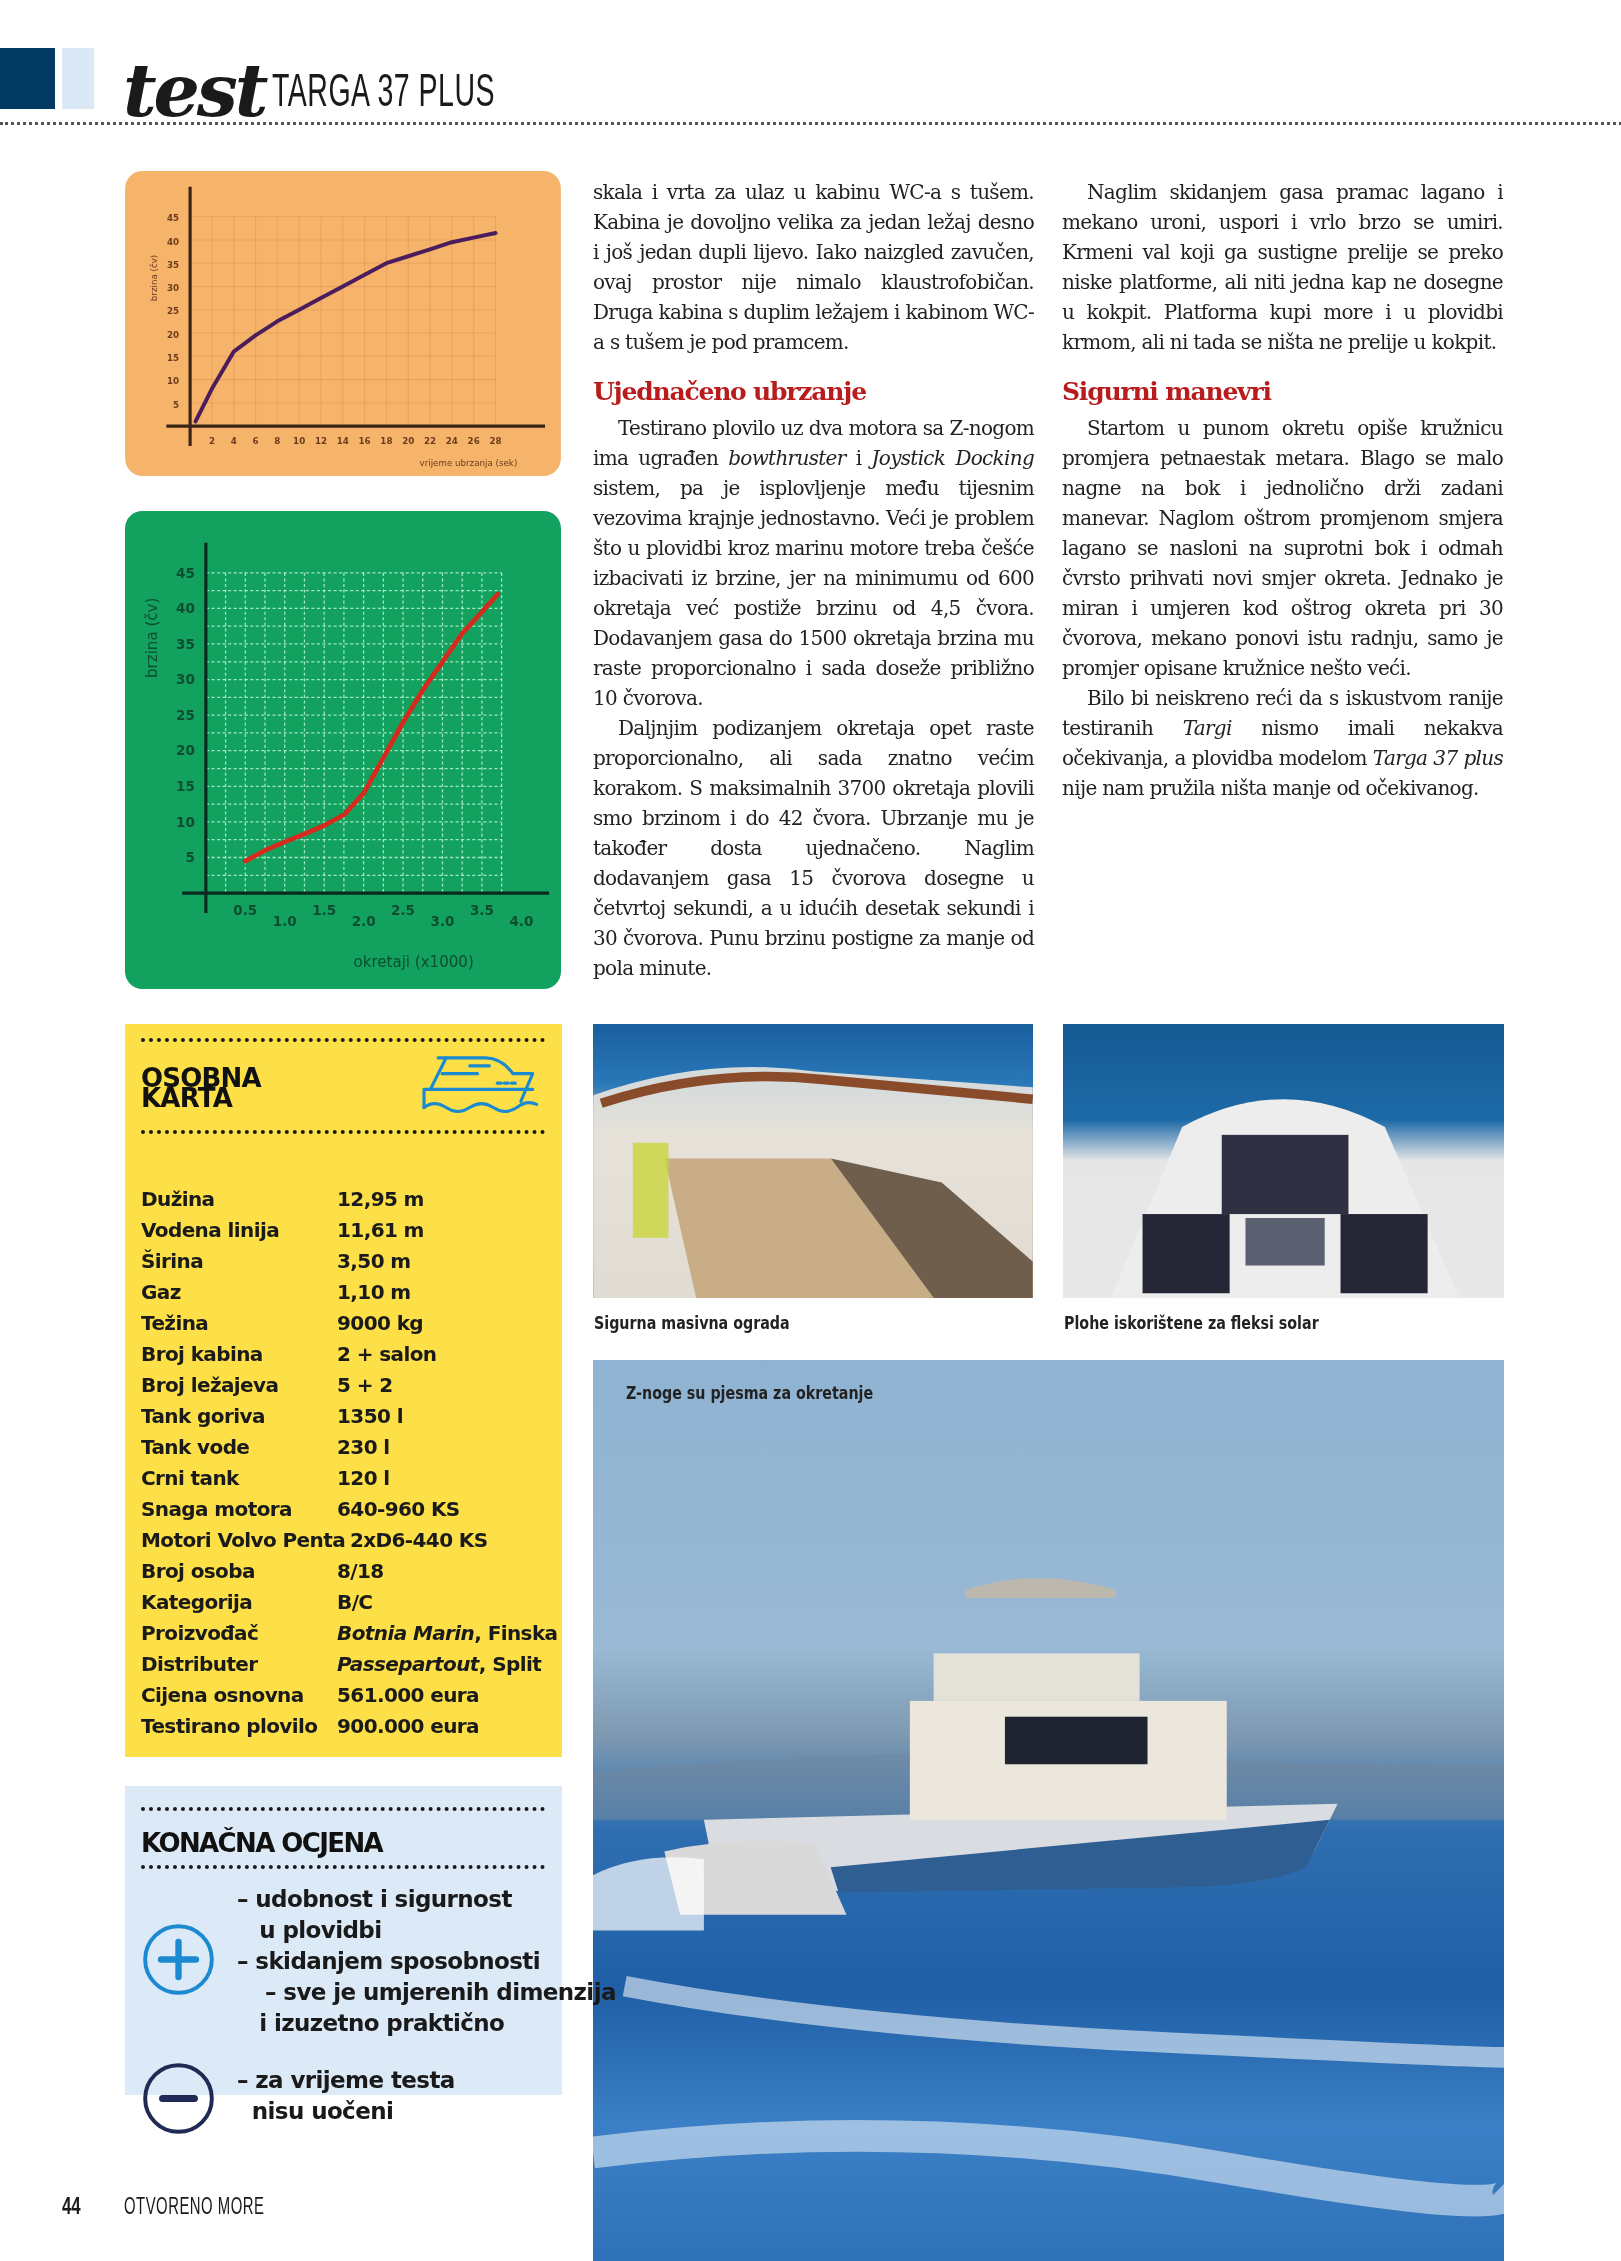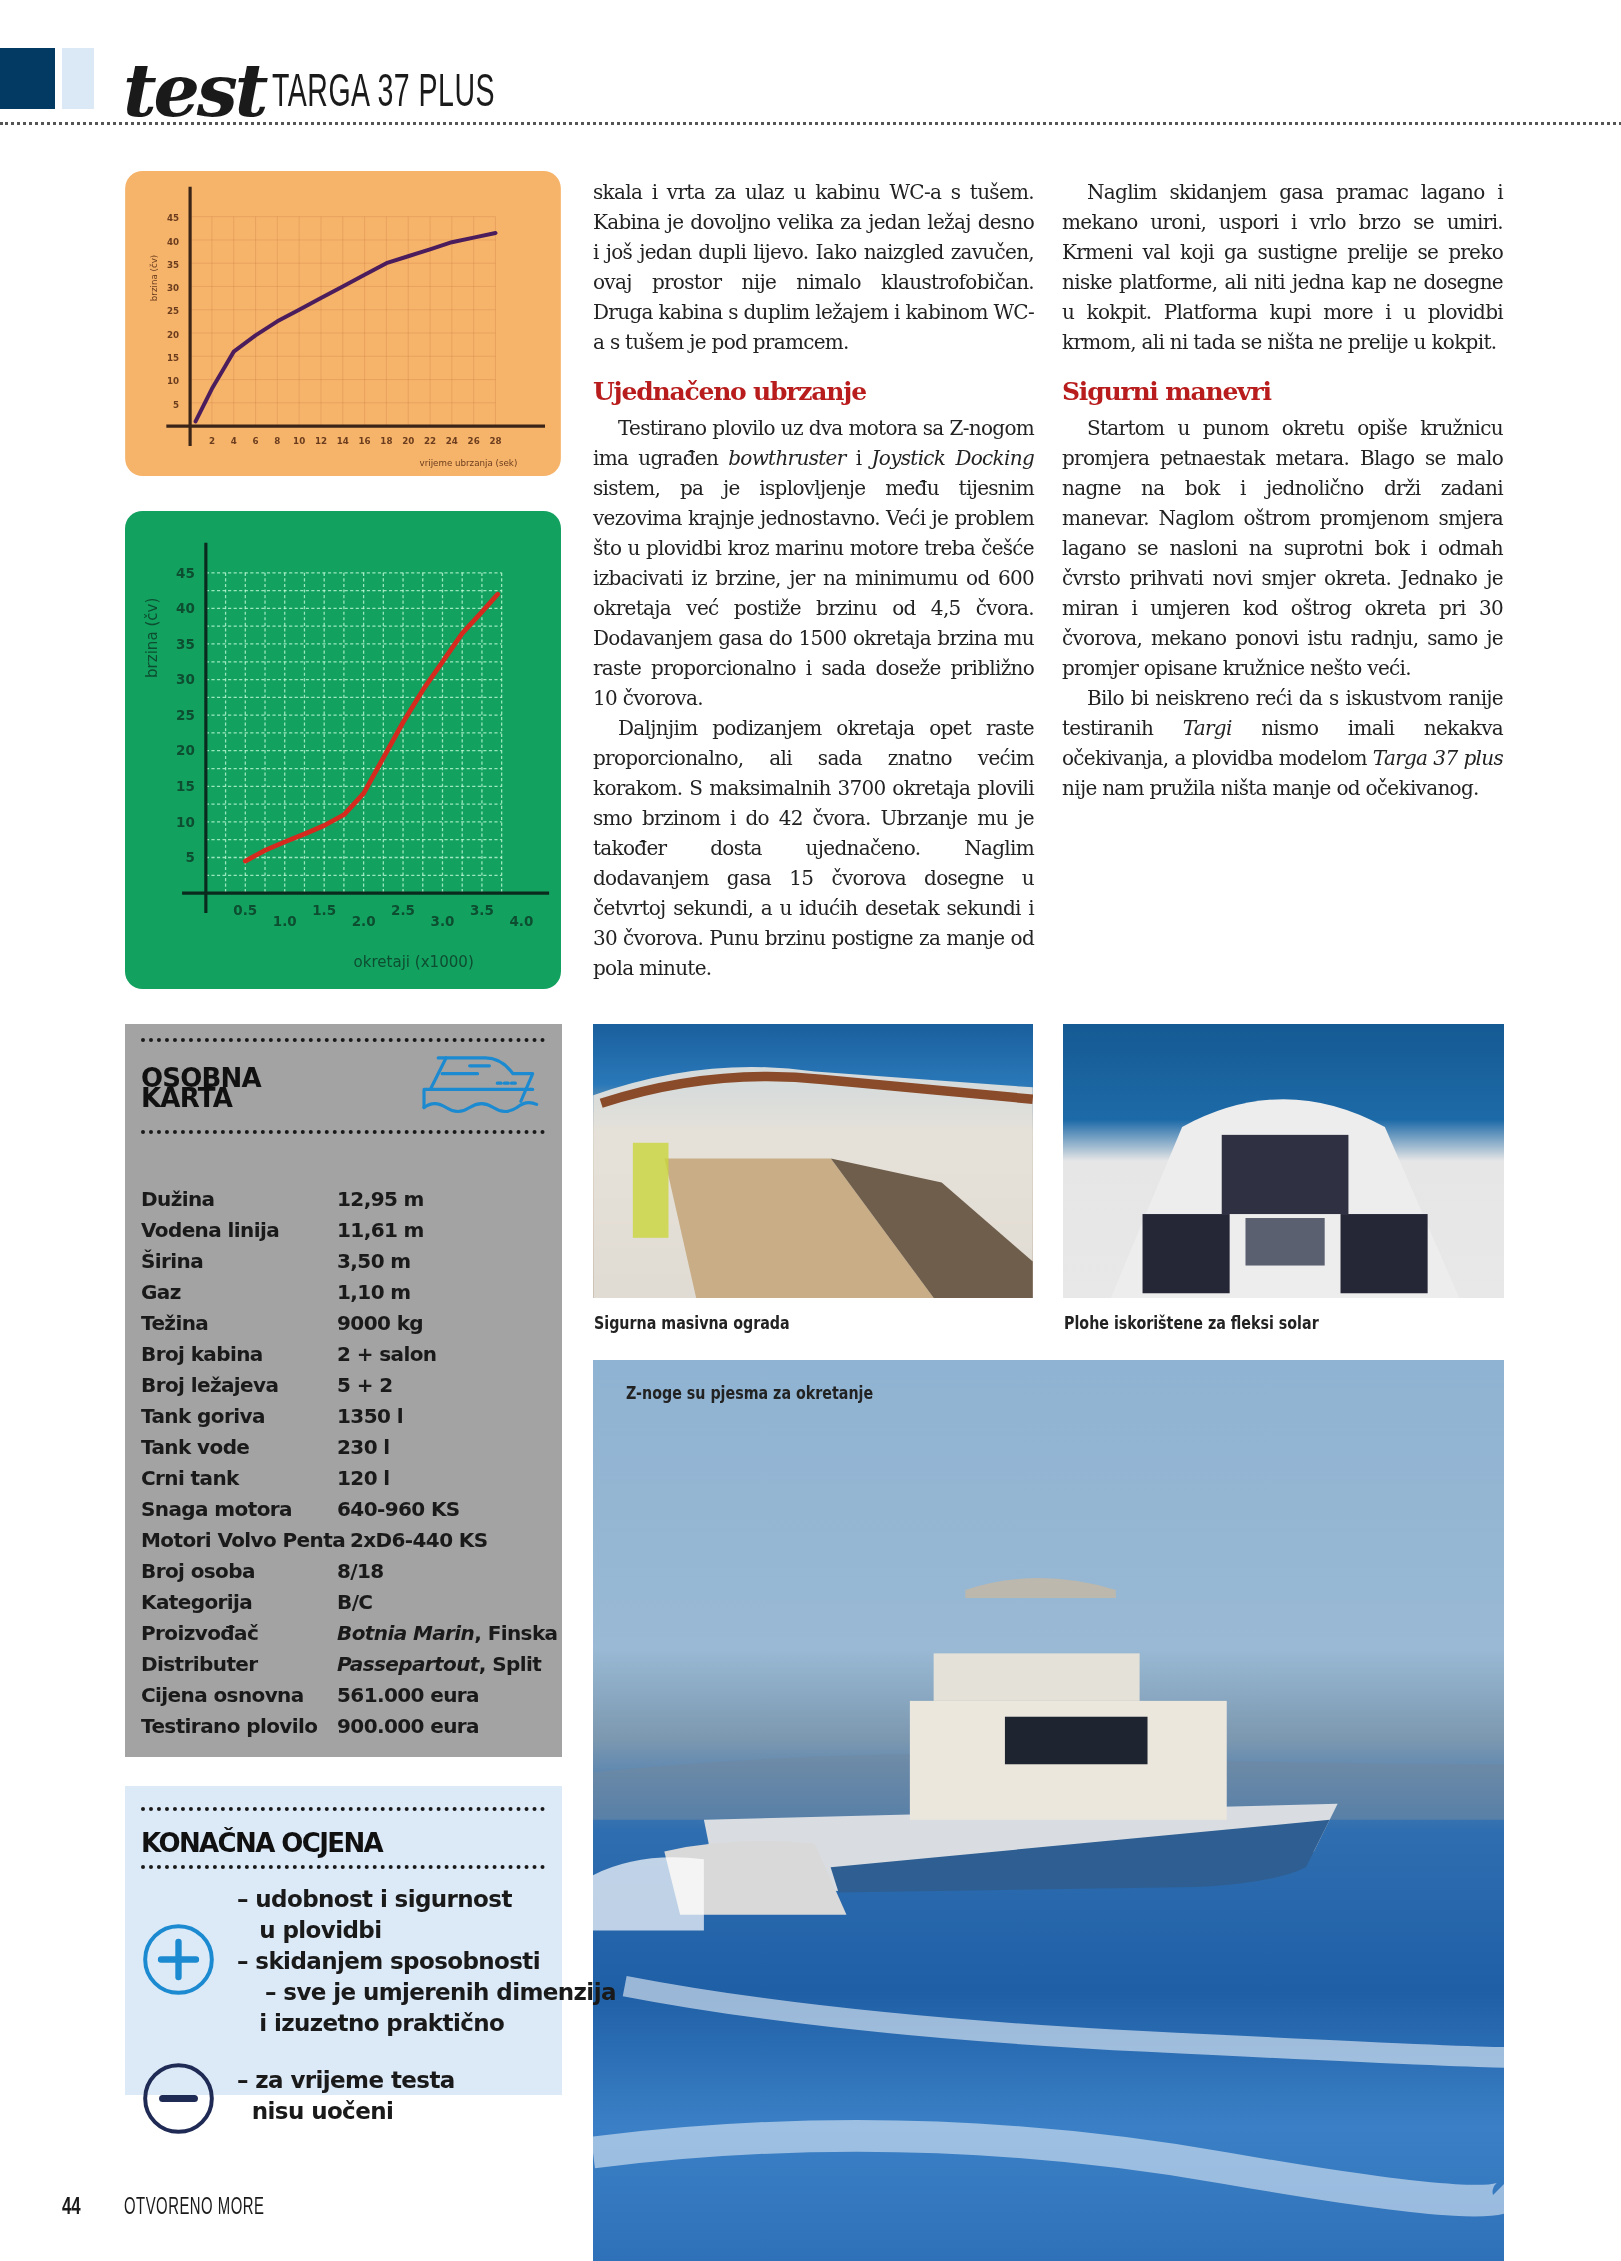--- a/index.html
+++ b/index.html
@@ -32,21 +32,21 @@
   .photo { position: absolute; overflow: hidden; }
   #photo1 { left: 593px; top: 1024px; width: 440px; height: 274px; background: linear-gradient(180deg,#1a5f9e 0%, #2a78b8 22%, #c3b9a5 40%, #b6a082 70%, #8d7a64 100%); }
   #photo2 { left: 1063px; top: 1024px; width: 441px; height: 274px; background: linear-gradient(180deg,#155a93 0%, #1d6aa8 35%, #e6e6e6 50%, #e8e8e8 100%); }
   .caption { position: absolute; font-family: "DejaVu Sans", sans-serif; font-weight: bold; font-size: 17.4px; transform: scaleX(0.82); transform-origin: left top; color: #222; white-space: nowrap; }
   #cap1 { left: 594px; top: 1313px; }
   #cap2 { left: 1064px; top: 1313px; }
   #photo3 { left: 593px; top: 1360px; width: 911px; height: 902px; background: linear-gradient(180deg,#8fb3d2 0%, #99b9d4 32%, #7c98b0 42%, #2f6eb0 52%, #1f5fa6 70%, #3b80c6 85%, #2f71b8 100%); }
   #cap3 { left: 626px; top: 1383px; }
 
   
-  .spec-box { position: absolute; left: 125px; top: 1024px; width: 437px; height: 733px; background: #a3a3a3; }
+  .spec-box { position: absolute; left: 125px; top: 1024px; width: 437px; height: 733px; background: #fde047; }
   .dotrule { position: absolute; left: 16px; width: 404px; border-top: 4px dotted #1a1a1a; }
   .box-title { position: absolute; font-family: "DejaVu Sans", sans-serif; font-weight: bold; font-size: 26px; line-height: 32px; letter-spacing: -0.8px; color: #111; }
   .spec-table { position: absolute; left: 16px; top: 160px; font-family: "DejaVu Sans", sans-serif; font-size: 20px; line-height: 31px; color: #1a1a1a; font-weight: bold; }
   .spec-row { display: flex; white-space: nowrap; }
   .spec-label { width: 196px; display: inline-block; transform-origin: left; }
   .spec-value { display: inline-block; }
   .spec-value em { font-style: italic; }
   .spec-row span { letter-spacing: -0.6px; }
 
   .rating-box { position: absolute; left: 125px; top: 1786px; width: 437px; height: 309px; background: #dce9f7; }

